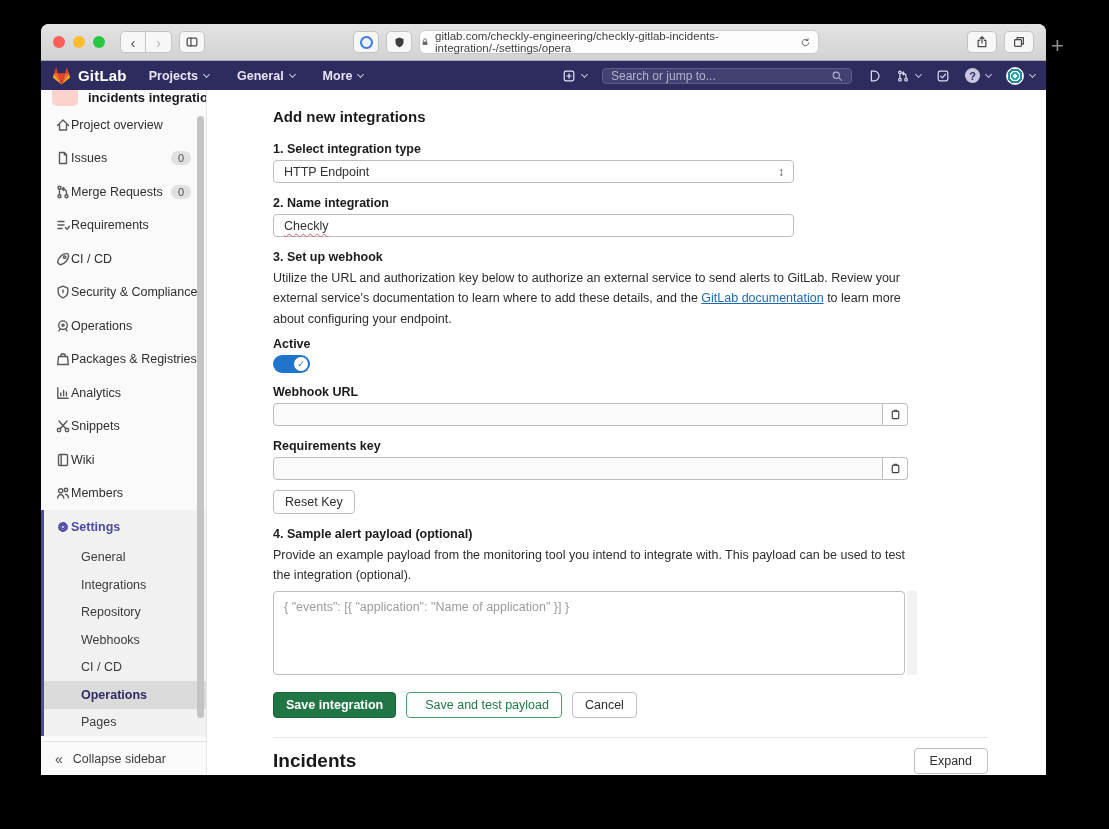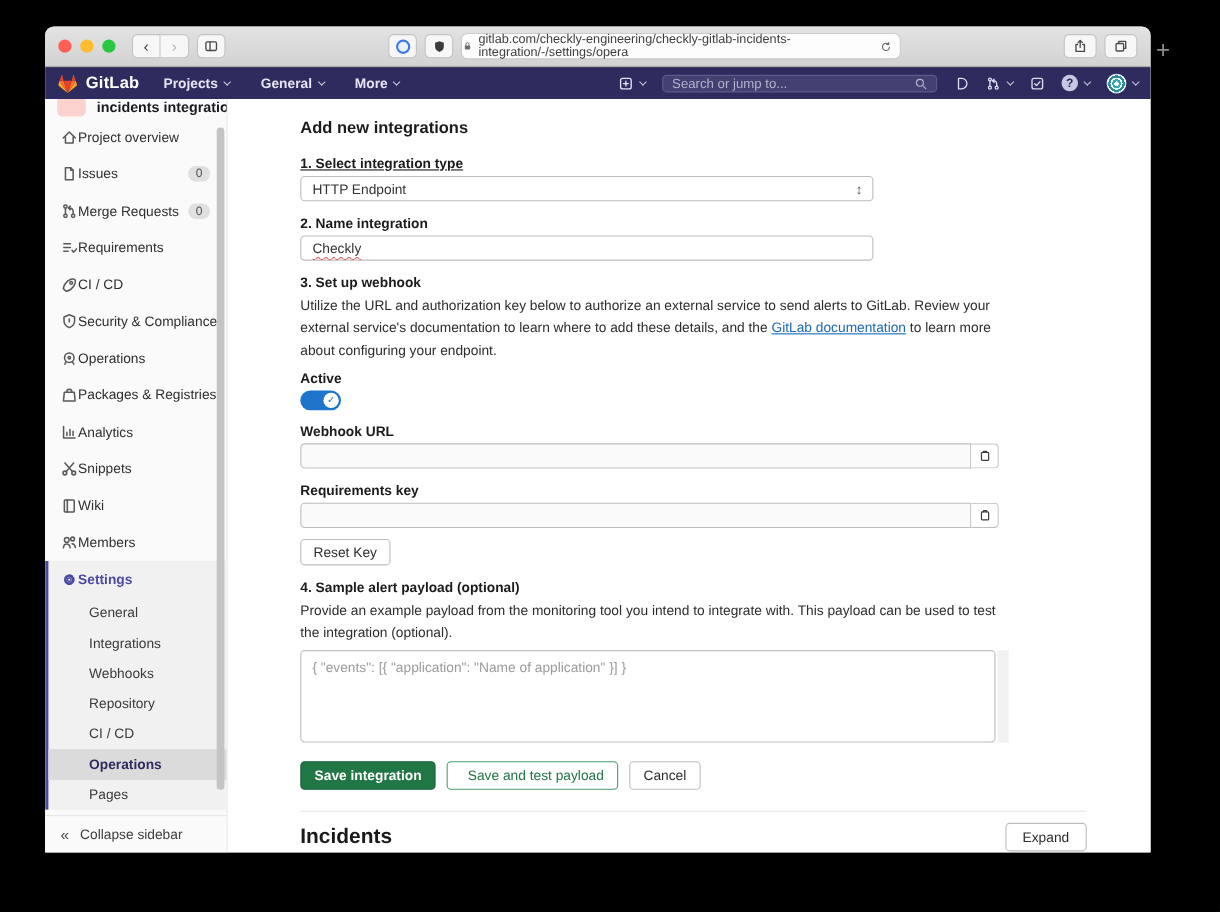--- a/index.html
+++ b/index.html
@@ -113,21 +113,21 @@
     position:absolute; left:0; right:0; bottom:0; height:34px; background:#fafafa;
     border-top:1px solid #e3e3e3; display:flex; align-items:center; gap:10px;
     padding-left:14px; color:#3d3d3d;
   }
   .sb-collapse .laquo { font-size:14px; color:#4a4a4a; }
 
   
   .main { flex:1; background:#fff; padding:18px 0 0 66px; overflow:hidden; font-size:13px; color:#2e2e2e; position:relative; }
   .h-add { font-size:15px; font-weight:700; color:#1b1b1b; margin-bottom:12px; }
   .fld-label { font-size:12.5px; font-weight:700; color:#1b1b1b; margin-bottom:4px; margin-top:13px; }
-  .fld-label.first { margin-top:17px;text-decoration:underline; }
+  .fld-label.first { margin-top:17px; }
   .select, .tinput {
     width:521px; height:23px; border:1px solid #bdbdbd; border-radius:4px; background:#fff;
     display:flex; align-items:center; padding:0 10px; font-size:12.5px; color:#333; position:relative;
   }
   .updown { position:absolute; right:9px; color:#4d4d4d; font-size:12px; }
   .squiggle { text-decoration:underline wavy #d66a6a 1px; text-underline-offset:3px; }
   .desc { width:648px; line-height:1.62; color:#2d2d2d; font-size:12.5px; margin-bottom:2px; }
   .link { color:#1b69b6; }
   .toggle { width:37px; height:18px; background:#1f75cb; border-radius:9px; position:relative; margin:4px 0 12px; }
   .knob {
@@ -442,22 +442,22 @@
               <span class="sb-icon">
                 <svg viewBox="0 0 16 16" width="100%" height="100%" fill="none" stroke="currentColor" stroke-width="1.4" stroke-linecap="round" stroke-linejoin="round">
                   <circle cx="8" cy="8" r="3.6" stroke-width="2.6" stroke-dasharray="2.4 1.7"></circle>
                   <circle cx="8" cy="8" r="1.6" stroke-width="1.3"></circle>
                 </svg>
               </span>
               <span>Settings</span>
             </div>
             <div class="sb-sub">General</div>
             <div class="sb-sub">Integrations</div>
+            <div class="sb-sub">Repository</div>
             <div class="sb-sub">Webhooks</div>
-            <div class="sb-sub">Repository</div>
             <div class="sb-sub">CI / CD</div>
             <div class="sb-sub active">Operations</div>
             <div class="sb-sub">Pages</div>
           </div>
         </nav>
       <div class="sb-scroll"></div>
       <div class="sb-collapse">
         <span class="laquo">«</span>
         <span>Collapse sidebar</span>
       </div>

